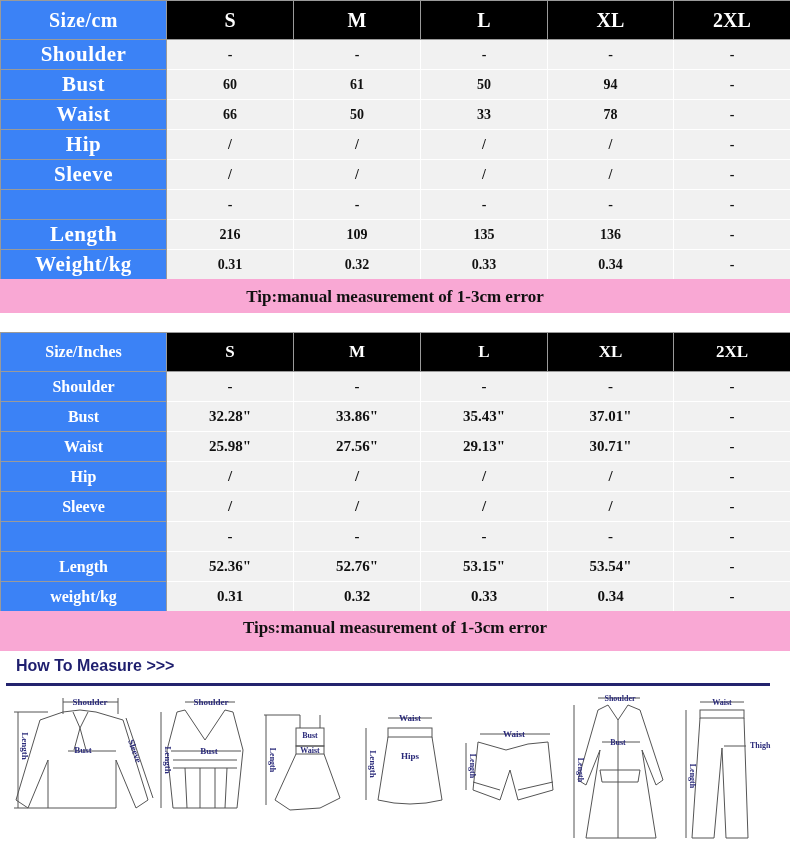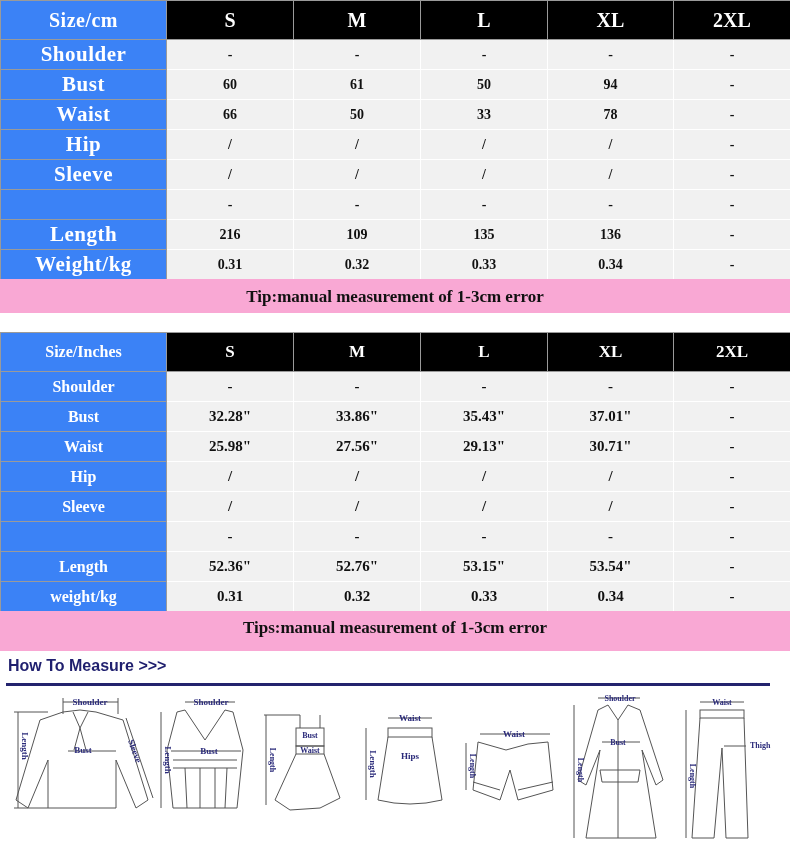--- a/index.html
+++ b/index.html
@@ -22,21 +22,21 @@
   #table-in tr.header td { height: 38px; margin-top: 20px; }
   #table-in tr.row td { height: 29px; }
   #table-in td.label { font-size: 16px; }
   #table-in td.hcell { font-size: 17px; }
   #table-in td.val { font-size: 15px; }
 
   .tip-bar { position: absolute; left: 0; width: 790px; background: #f9a8d4; text-align: center; font-weight: bold; color: #111; }
   #tip-cm { top: 279px; height: 34px; line-height: 36px; font-size: 17px; }
   #tip-in { top: 611px; height: 40px; line-height: 34px; font-size: 17px; }
 
-  .howto { position: absolute; left: 8px; top: 657px; font-family: "Liberation Sans", "DejaVu Sans", sans-serif; font-weight: bold; font-size: 16px; color: #1f1f6e; }
+  .howto { position: absolute; left: 16px; top: 657px; font-family: "Liberation Sans", "DejaVu Sans", sans-serif; font-weight: bold; font-size: 16px; color: #1f1f6e; }
   .howto-rule { position: absolute; left: 6px; top: 683px; width: 764px; height: 3px; background: #23236e; }
 
   .diagram { position: absolute; top: 690px; }
   .diagram svg { display: block; }
   .dlabel { font-family: "Liberation Serif", serif; font-weight: bold; fill: #2a2a7a; }
 </style>
 </head>
 <body>
 
 <table class="size-table" id="table-cm">

